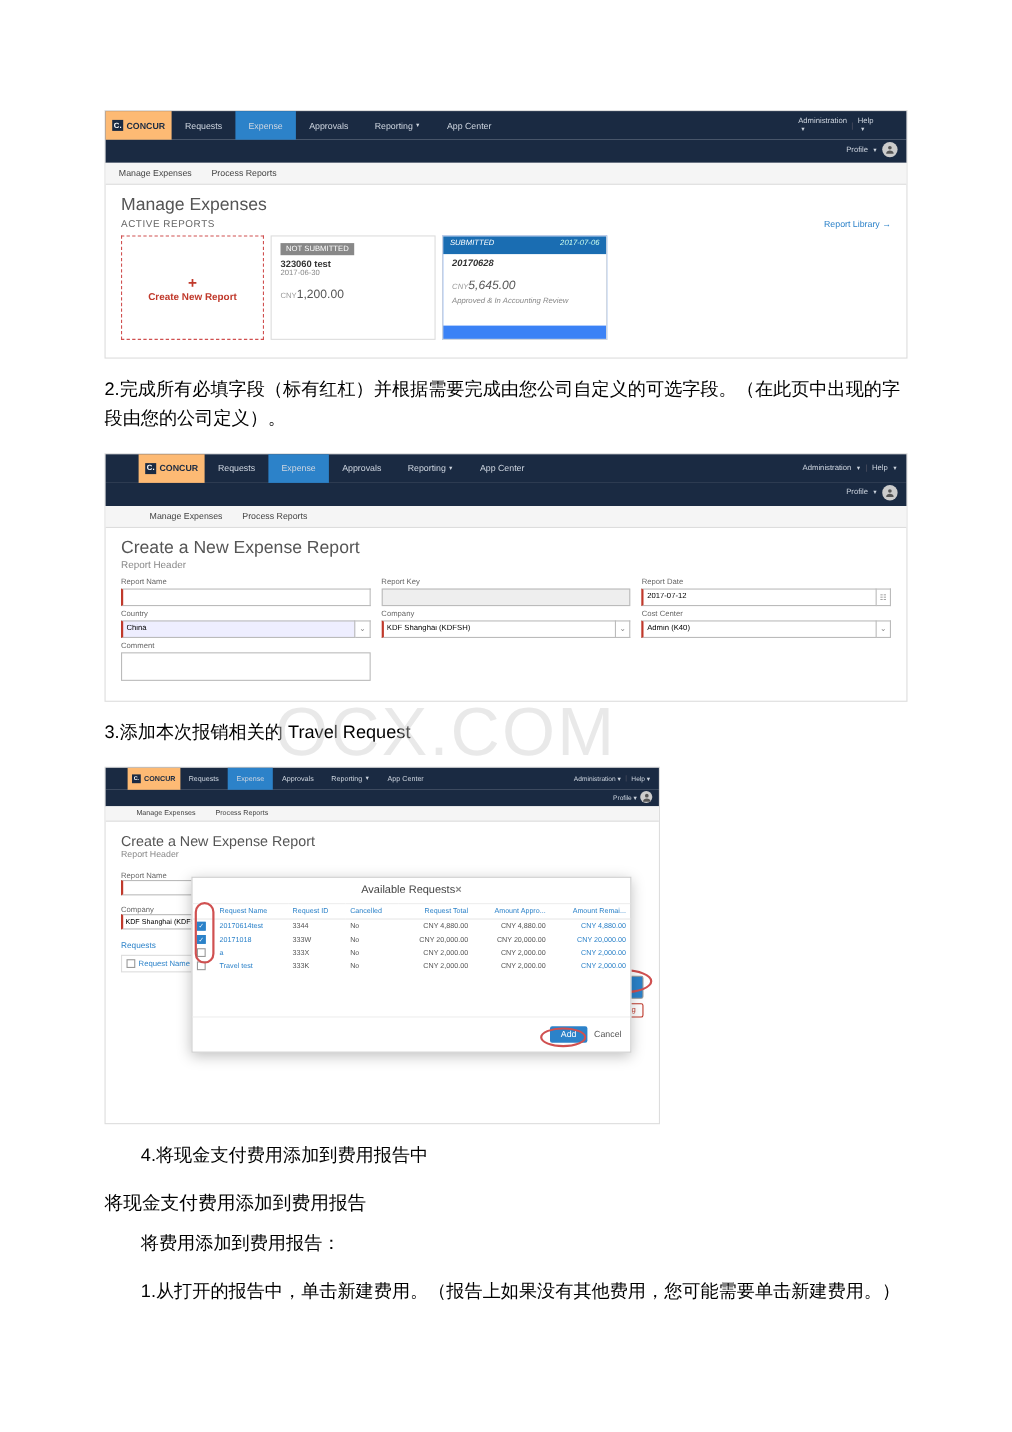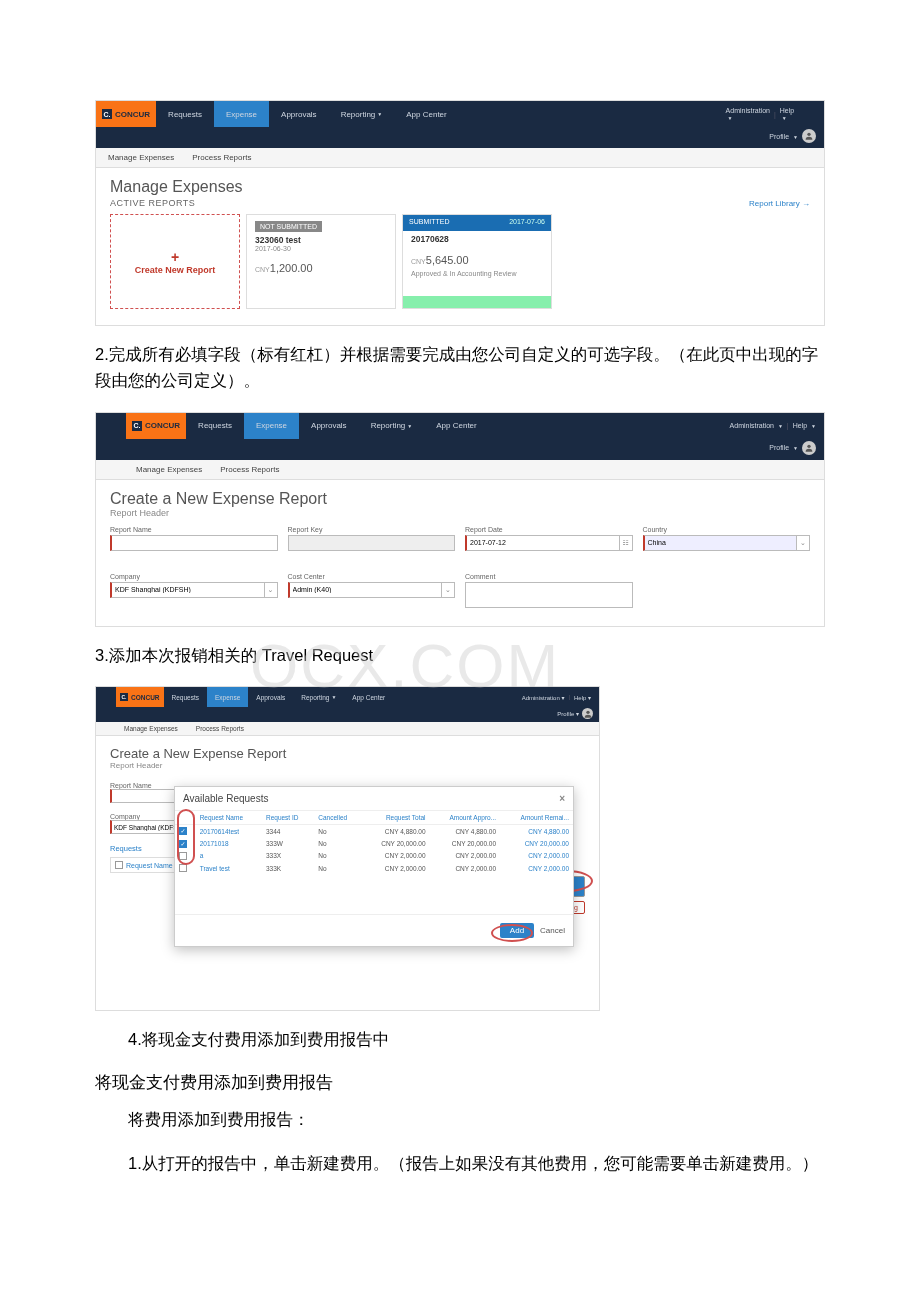--- a/index.html
+++ b/index.html
@@ -6,21 +6,21 @@
     body { font-family: Arial, sans-serif; background: #fff; width: 920px; font-size: 13px;}
     
     .watermark { position: absolute; top: 630px; left: 250px; font-size: 62px; font-weight: 300; color: rgba(200,200,200,0.4); pointer-events: none; z-index: 200; letter-spacing: 2px;}
     
     .page { padding: 100px 95px 40px 95px; }
     
     .screenshot { border: 1px solid #ddd; margin-bottom: 15px; background: #fff; position: relative;}
     
     
     .topbar { background: #1a2a42; color: #fff; display: flex; align-items: stretch; height: 26px; font-size: 8px;}
-    .logo-box { background: #f97316; color: #1a2a42; font-weight: bold; padding: 5px 6px; display: flex; align-items: center; gap: 3px;}
+    .logo-box { background: #fdba74; color: #1a2a42; font-weight: bold; padding: 5px 6px; display: flex; align-items: center; gap: 3px;}
     .logo-sq { background: #1a2a42; color: #fff; width: 10px; height: 10px; display: inline-flex; align-items: center; justify-content: center; font-size: 7px;}
     .nav-item { padding: 0 12px; display: flex; align-items: center; color: #cfd6e0;}
     .nav-item.active { background: #2c82c9;}
     .nav-right { margin-left: auto; display: flex; align-items: center; gap: 4px; padding-right: 8px; color: #cfd6e0; font-size: 7px;}
     .nav-avatar { width: 14px; height: 14px; border-radius: 50%; background: #ccc; display: flex; align-items: center; justify-content: center;}
     .nav-avatar svg { width: 10px; height: 10px;}
     .nav-right .sep { color: #556;}
     
     .subnav { background: #f5f5f5; border-bottom: 1px solid #ddd; padding: 5px 12px; font-size: 8px; color: #444; display:flex; gap: 18px;}
     
@@ -39,33 +39,33 @@
     .card-name { font-weight: bold; font-size: 8.5px; color:#333;}
     .card-sub { color:#888; font-size:7px;}
     .card-amt { margin-top: 10px; font-size: 11px; color: #555;}
     .card-amt .cur { font-size: 7px; color:#999;}
     .card-status { font-size: 7px; color: #888; margin-top: 4px;}
     
     
     .s2-body { padding: 10px 14px 18px;}
     .s2-title { font-size: 16px; font-weight: 300; color: #555;}
     .s2-sub { font-size: 9px; color: #888;}
-    .form-grid { display: grid; grid-template-columns: repeat(4, 1fr); gap: 22px 10px; margin-top: 8px;}
+    .form-grid { display: grid; grid-template-columns: repeat(3, 1fr); gap: 4px 10px; margin-top: 8px;}
     .form-field { display:flex; flex-direction:column; font-size: 7px; color:#666;}
     .form-field .lbl { margin-bottom: 2px;}
     .form-field .ctrl { display:flex;}
     .form-field input, .form-field .sel { border: 1px solid #bbb; height: 16px; font-size: 7px; padding: 0 3px; width: 100%; background: #fff;}
     .form-field .req { border-left: 2px solid #c0392b;}
     .form-field .dd { border:1px solid #bbb; height: 16px; width: 14px; display:flex; align-items:center; justify-content:center; border-left:none; color:#888; font-size:7px;}
     
     
     .s3-wrap { position: relative;}
     .s3-body { padding: 10px 14px 60px; position:relative;}
     .modal { position:absolute; top: 50px; left: 78px; width: 400px; background: #fff; border: 1px solid #ccc; box-shadow: 0 3px 12px rgba(0,0,0,0.25); z-index: 10;}
-    .modal-hd { padding: 6px 8px; font-size: 10px; color:#444; display:flex; justify-content:space-between;}
+    .modal-hd { padding: 6px 8px; font-size: 10px; color:#444; display:flex; justify-content:center;}
     .modal-close { color:#888; font-weight:bold; cursor:pointer;}
     .modal-table { width:100%; border-collapse: collapse; font-size: 6.5px;}
     .modal-table th { color: #2c82c9; text-align: left; padding: 3px 4px; border-top:1px solid #eee; border-bottom: 1px solid #eee; font-weight: normal;}
     .modal-table td { padding: 2px 4px; color:#555;}
     .modal-table .amt { text-align: right;}
     .modal-table .blue-amt { color:#2c82c9;}
     .cb { width: 8px; height: 8px; border:1px solid #999; display:inline-block; vertical-align:middle;}
     .cb.ck { background:#2c82c9; border-color:#2c82c9; position:relative;}
     .cb.ck::after { content:"✓"; color:#fff; font-size:6px; position:absolute; top:-1px; left:0.5px;}
     .modal-ft { display:flex; justify-content:flex-end; gap: 6px; padding: 8px; border-top: 1px solid #eee; margin-top: 40px;}
@@ -142,21 +142,21 @@
         <div class="card card-create">
           <div class="plus">+</div>
           <div style="font-size:9px; font-weight:bold;">Create New Report</div>
         </div>
         <div class="card">
           <div><span class="card-tag tag-gray">NOT SUBMITTED</span></div>
           <div class="card-name">323060 test</div>
           <div class="card-sub">2017-06-30</div>
           <div class="card-amt"><span class="cur">CNY</span><span>1,200.00</span></div>
         </div>
-        <div class="card" style="background:#86efac;">
+        <div class="card" style="background:#3b82f6;font-style:italic;">
           <div style="background:#fff; margin:-6px -8px; padding:6px 8px; height:100%; box-sizing:border-box; position:relative;">
           <div style="background:#1a6db2; margin:-6px -8px 3px; padding:3px 6px; display:flex; justify-content:space-between;">
             <span class="card-tag tag-blue" style="padding:0;">SUBMITTED</span>
             <span style="font-size:7px; color:#cfe;">2017-07-06</span>
           </div>
           <div class="card-name">20170628</div>
           <div class="card-amt"><span class="cur">CNY</span><span>5,645.00</span></div>
           <div class="card-status">Approved &amp; In Accounting Review</div>
           </div>
         </div>

